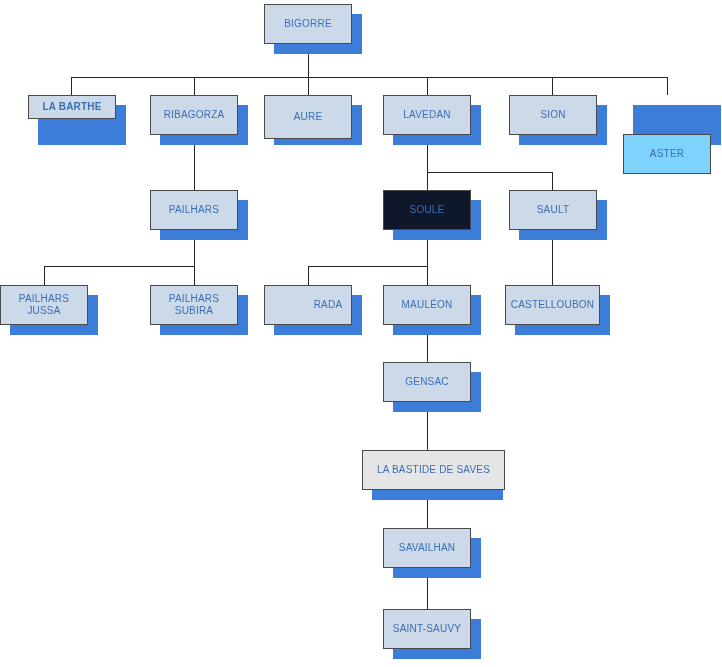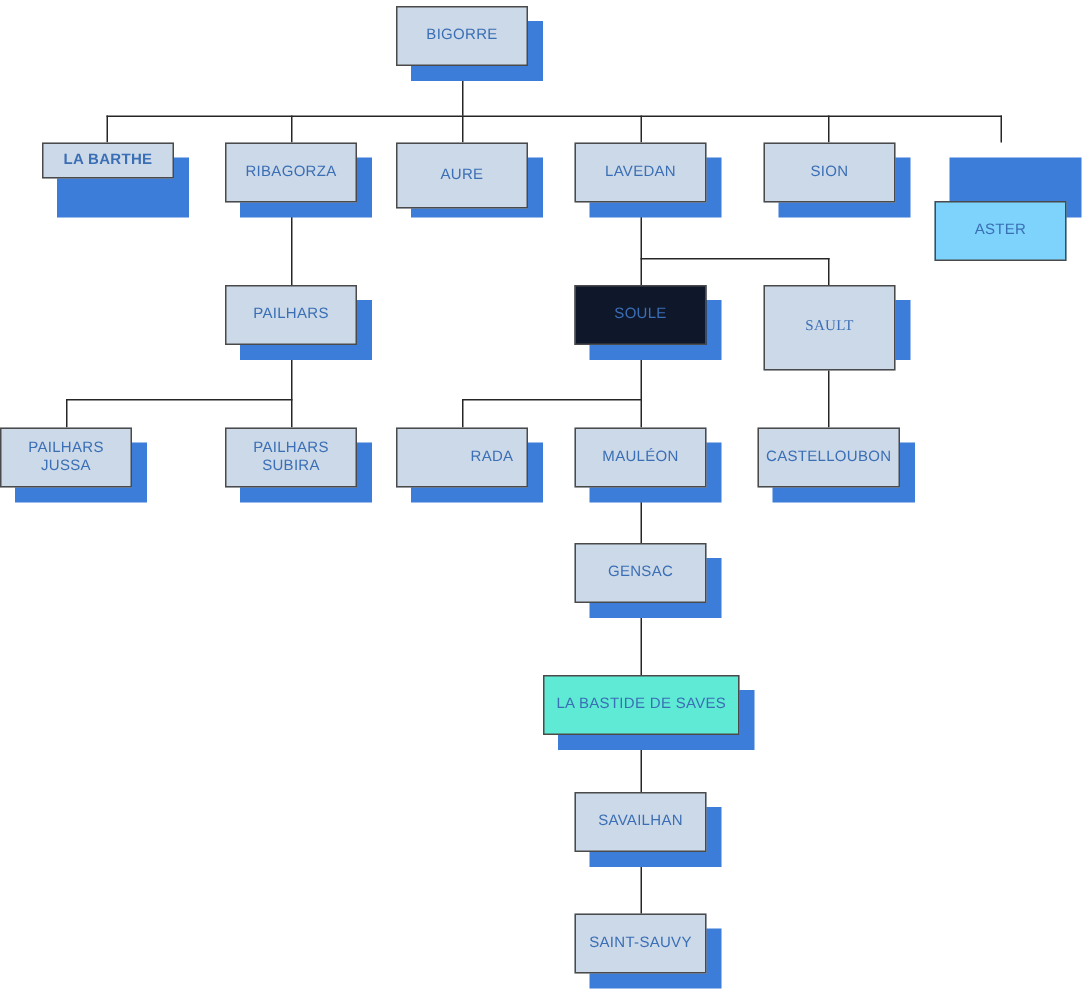--- a/index.html
+++ b/index.html
@@ -94,25 +94,25 @@
     <div class="shadow" style="left: 393px; top: 619px; width: 88px; height: 40px; background: rgb(59, 125, 216);"></div>
     <div class="node" style="left: 264px; top: 4px; width: 88px; height: 40px; background: rgb(204, 217, 232); border-color: rgb(74, 74, 74); color: rgb(59, 111, 181);">BIGORRE</div>
     <div class="node" style="left: 28px; top: 95px; width: 88px; height: 24px; background: rgb(204, 217, 232); border-color: rgb(74, 74, 74); color: rgb(59, 111, 181); font-weight: bold;">LA BARTHE</div>
     <div class="node" style="left: 150px; top: 95px; width: 88px; height: 40px; background: rgb(204, 217, 232); border-color: rgb(74, 74, 74); color: rgb(59, 111, 181);">RIBAGORZA</div>
     <div class="node" style="left: 264px; top: 95px; width: 88px; height: 44px; background: rgb(204, 217, 232); border-color: rgb(74, 74, 74); color: rgb(59, 111, 181);">AURE</div>
     <div class="node" style="left: 383px; top: 95px; width: 88px; height: 40px; background: rgb(204, 217, 232); border-color: rgb(74, 74, 74); color: rgb(59, 111, 181);">LAVEDAN</div>
     <div class="node" style="left: 509px; top: 95px; width: 88px; height: 40px; background: rgb(204, 217, 232); border-color: rgb(74, 74, 74); color: rgb(59, 111, 181);">SION</div>
     <div class="node" style="left: 623px; top: 95px; width: 88px; height: 40px; background: #7dd3fc; border-color: rgb(74, 74, 74); color: rgb(59, 111, 181); margin-top: 39px;">ASTER</div>
     <div class="node" style="left: 150px; top: 190px; width: 88px; height: 40px; background: rgb(204, 217, 232); border-color: rgb(74, 74, 74); color: rgb(59, 111, 181);">PAILHARS</div>
     <div class="node" style="left: 383px; top: 190px; width: 88px; height: 40px; background: #0f172a; border-color: rgb(74, 74, 74); color: rgb(59, 111, 181);">SOULE</div>
-    <div class="node" style="left: 509px; top: 190px; width: 88px; height: 57px; background: rgb(204, 217, 232); border-color: rgb(74, 74, 74); color: rgb(59, 111, 181); font-family: Liberation Serif, serif;">SAULT</div>
+    <div class="node" style="left: 509px; top: 190px; width: 88px; height: 40px; background: rgb(204, 217, 232); border-color: rgb(74, 74, 74); color: rgb(59, 111, 181);">SAULT</div>
     <div class="node" style="left: 0px; top: 285px; width: 88px; height: 40px; background: rgb(204, 217, 232); border-color: rgb(74, 74, 74); color: rgb(59, 111, 181);">PAILHARS
 JUSSA</div>
     <div class="node" style="left: 150px; top: 285px; width: 88px; height: 40px; background: rgb(204, 217, 232); border-color: rgb(74, 74, 74); color: rgb(59, 111, 181);">PAILHARS
 SUBIRA</div>
     <div class="node" style="left: 264px; top: 285px; width: 88px; height: 40px; background: rgb(204, 217, 232); border-color: rgb(74, 74, 74); color: rgb(59, 111, 181); padding-left: 40px;">RADA</div>
     <div class="node" style="left: 383px; top: 285px; width: 88px; height: 40px; background: rgb(204, 217, 232); border-color: rgb(74, 74, 74); color: rgb(59, 111, 181);">MAULÉON</div>
     <div class="node" style="left: 505px; top: 285px; width: 95px; height: 40px; background: rgb(204, 217, 232); border-color: rgb(74, 74, 74); color: rgb(59, 111, 181);">CASTELLOUBON</div>
     <div class="node" style="left: 383px; top: 362px; width: 88px; height: 40px; background: rgb(204, 217, 232); border-color: rgb(74, 74, 74); color: rgb(59, 111, 181);">GENSAC</div>
-    <div class="node" style="left: 362px; top: 450px; width: 131px; height: 40px; background: #5eead4; border-color: rgb(74, 74, 74); color: rgb(59, 111, 181);">LA BASTIDE DE SAVES</div>
+    <div class="node" style="left: 362px; top: 450px; width: 143px; height: 40px; background: #e5e5e5; border-color: rgb(74, 74, 74); color: rgb(59, 111, 181);">LA BASTIDE DE SAVES</div>
     <div class="node" style="left: 383px; top: 609px; width: 88px; height: 40px; background: rgb(204, 217, 232); border-color: rgb(74, 74, 74); color: rgb(59, 111, 181);">SAINT-SAUVY</div>
     <div class="node" style="left: 383px; top: 528px; width: 88px; height: 40px; background: rgb(204, 217, 232); border-color: rgb(74, 74, 74); color: rgb(59, 111, 181);">SAVAILHAN</div>
   </div>
 
 </body></html>

